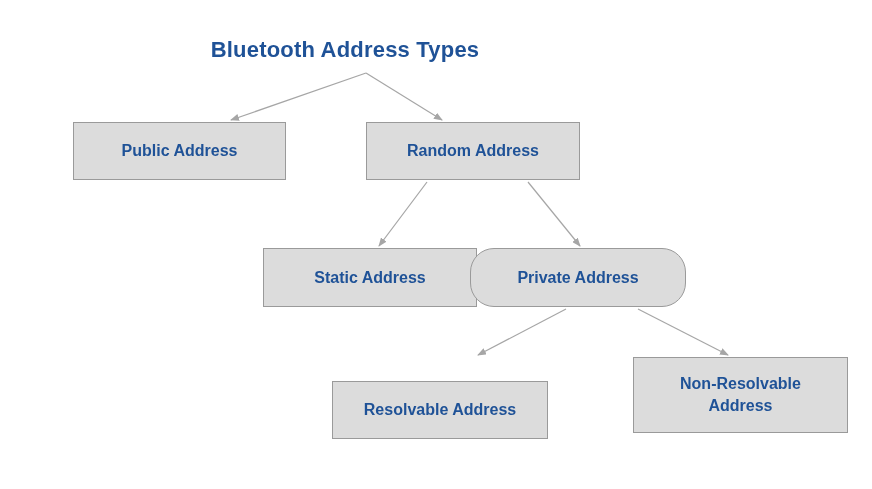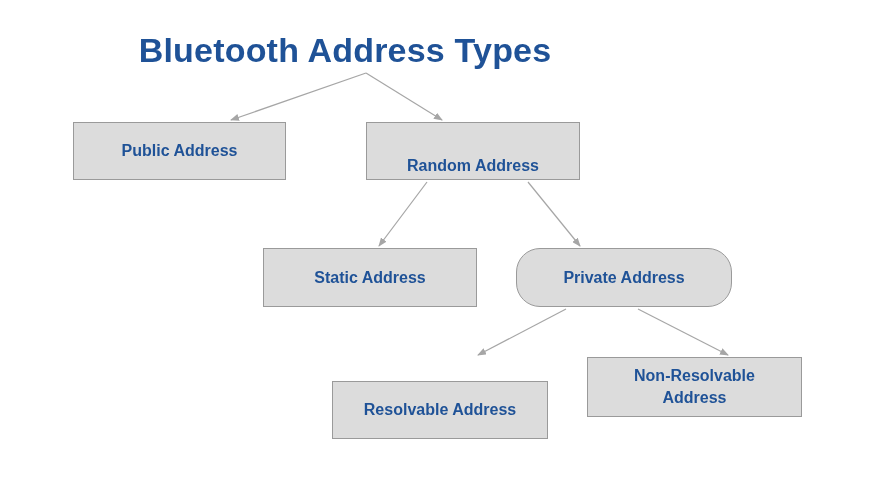--- a/index.html
+++ b/index.html
@@ -24,21 +24,21 @@
     width: 872px;
     height: 489px;
     pointer-events: none;
   }
   .diagram-title {
     position: absolute;
     left: 0;
     top: 30px;
     width: 690px;
     text-align: center;
-    font-size: 34px;
+    font-size: 22px;
     font-weight: bold;
     color: #1f5297;
     letter-spacing: 0.2px;
     line-height: 40px;
     white-space: nowrap;
   }
   .node {
     position: absolute;
     box-sizing: border-box;
     background: #dcdcdc;
@@ -78,31 +78,31 @@
         <line x1="638" y1="309" x2="728" y2="355" marker-end="url(#arrowhead)"></line>
       </g>
   </svg>
 
   <div class="diagram-title">Bluetooth Address Types</div>
 
   <div id="nodes-layer">
       <div class="node" style="left: 73px; top: 122px; width: 213px; height: 58px;">
         <span class="node-label">Public Address</span>
       </div>
-      <div class="node" style="left: 366px; top: 122px; width: 214px; height: 58px; align-items: flex-end;">
+      <div class="node" style="left: 366px; top: 122px; width: 214px; height: 58px;">
         <span class="node-label">Random Address</span>
       </div>
       <div class="node" style="left: 226px; top: 248px; width: 214px; height: 59px; margin-left: 37px;">
         <span class="node-label">Static Address</span>
       </div>
-      <div class="node" style="left: 516px; top: 248px; width: 216px; height: 59px; border-radius: 24px;">
+      <div class="node" style="left: 470px; top: 248px; width: 216px; height: 59px; border-radius: 24px;">
         <span class="node-label">Private Address</span>
       </div>
       <div class="node" style="left: 332px; top: 357px; width: 216px; height: 58px; margin-top: 24px;">
         <span class="node-label">Resolvable Address</span>
       </div>
-      <div class="node" style="left: 587px; top: 357px; width: 215px; height: 60px;">
+      <div class="node" style="left: 633px; top: 357px; width: 215px; height: 76px;">
         <span class="node-label">Non-Resolvable
 Address</span>
       </div>
     </div>
 
 </div>
 
 </body></html>

